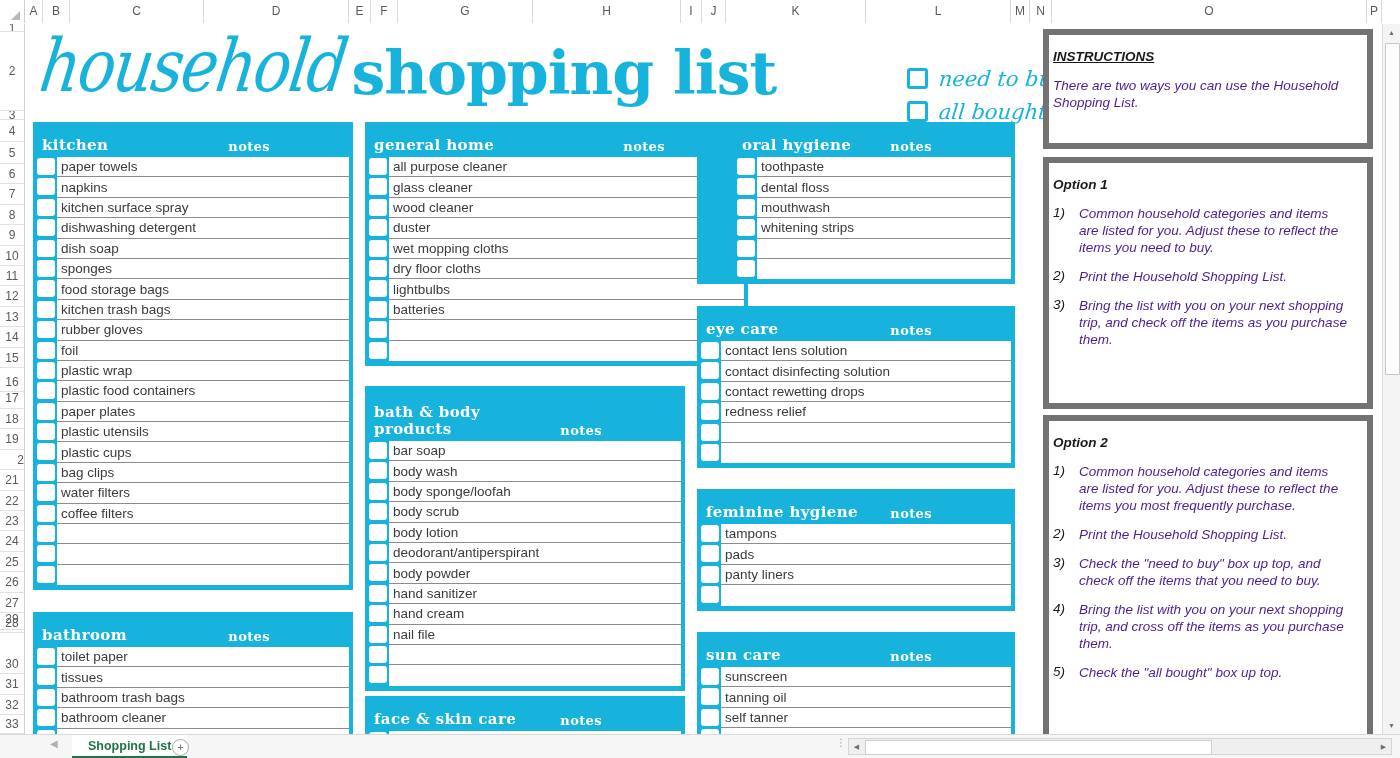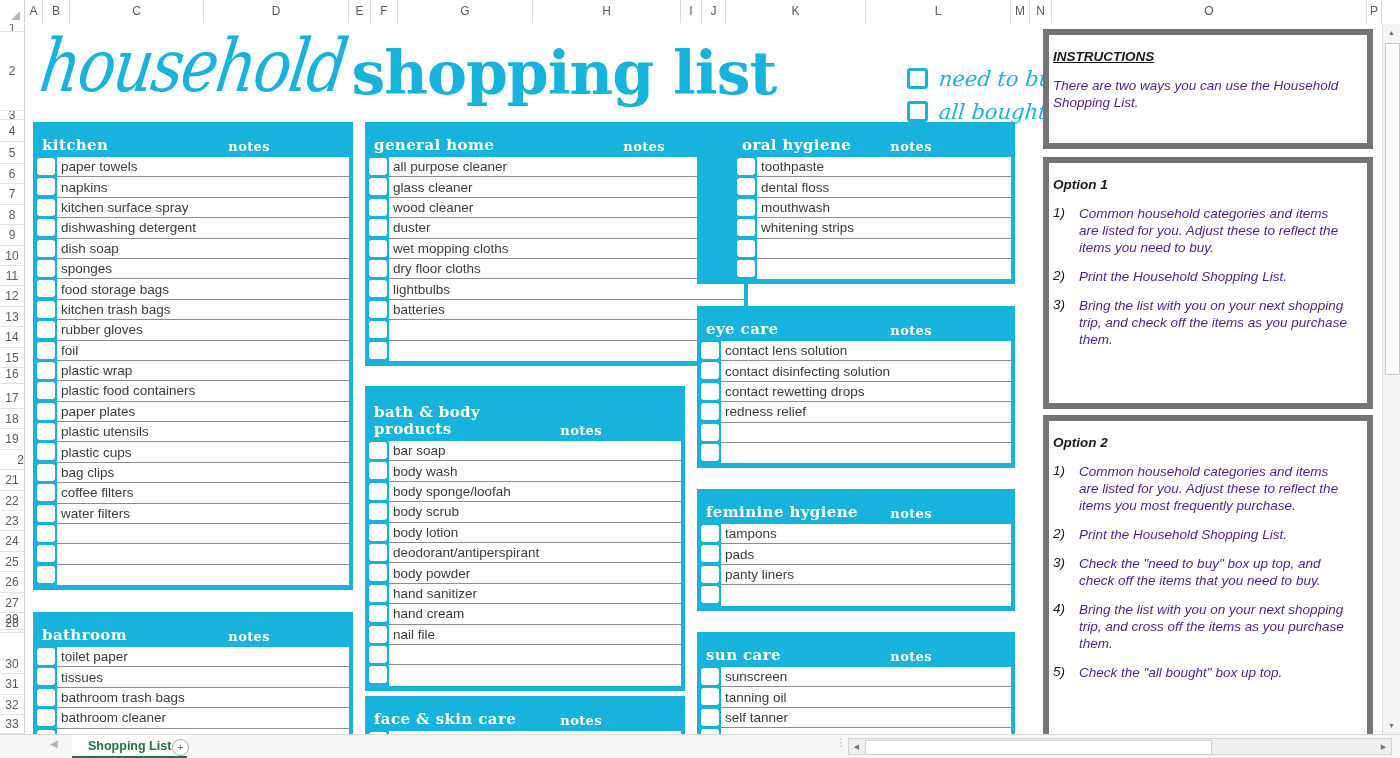--- a/index.html
+++ b/index.html
@@ -235,21 +235,21 @@
         <div class="rcell" style="top: 140px; height: 20px;">6</div>
         <div class="rcell" style="top: 160px; height: 21px;">7</div>
         <div class="rcell" style="top: 181px; height: 20px;">8</div>
         <div class="rcell" style="top: 201px; height: 21px;">9</div>
         <div class="rcell" style="top: 222px; height: 20px;">10</div>
         <div class="rcell" style="top: 242px; height: 20px;">11</div>
         <div class="rcell" style="top: 262px; height: 21px;">12</div>
         <div class="rcell" style="top: 283px; height: 20px;">13</div>
         <div class="rcell" style="top: 303px; height: 21px;">14</div>
         <div class="rcell" style="top: 324px; height: 20px;">15</div>
-        <div class="rcell" style="top: 340px; height: 20px;">16</div>
+        <div class="rcell" style="top: 348px; height: 20px;">16</div>
         <div class="rcell" style="top: 364px; height: 21px;">17</div>
         <div class="rcell" style="top: 385px; height: 20px;">18</div>
         <div class="rcell" style="top: 405px; height: 21px;">19</div>
         <div class="rcell" style="top: 426px; height: 20px; padding-left: 24px;">20</div>
         <div class="rcell" style="top: 446px; height: 21px;">21</div>
         <div class="rcell" style="top: 467px; height: 20px;">22</div>
         <div class="rcell" style="top: 487px; height: 20px;">23</div>
         <div class="rcell" style="top: 507px; height: 21px;">24</div>
         <div class="rcell" style="top: 528px; height: 20px;">25</div>
         <div class="rcell" style="top: 548px; height: 21px;">26</div>
@@ -346,25 +346,25 @@
             <div class="irow">
               <div class="cbx"></div>
               <div class="iname">plastic cups</div>
             </div>
             <div class="irow">
               <div class="cbx"></div>
               <div class="iname">bag clips</div>
             </div>
             <div class="irow">
               <div class="cbx"></div>
+              <div class="iname">water filters</div>
+            </div>
+            <div class="irow">
+              <div class="cbx"></div>
               <div class="iname">coffee filters</div>
-            </div>
-            <div class="irow">
-              <div class="cbx"></div>
-              <div class="iname">water filters</div>
             </div>
             <div class="irow">
               <div class="cbx"></div>
               <div class="iname"></div>
             </div>
             <div class="irow">
               <div class="cbx"></div>
               <div class="iname"></div>
             </div>
             <div class="irow last">

